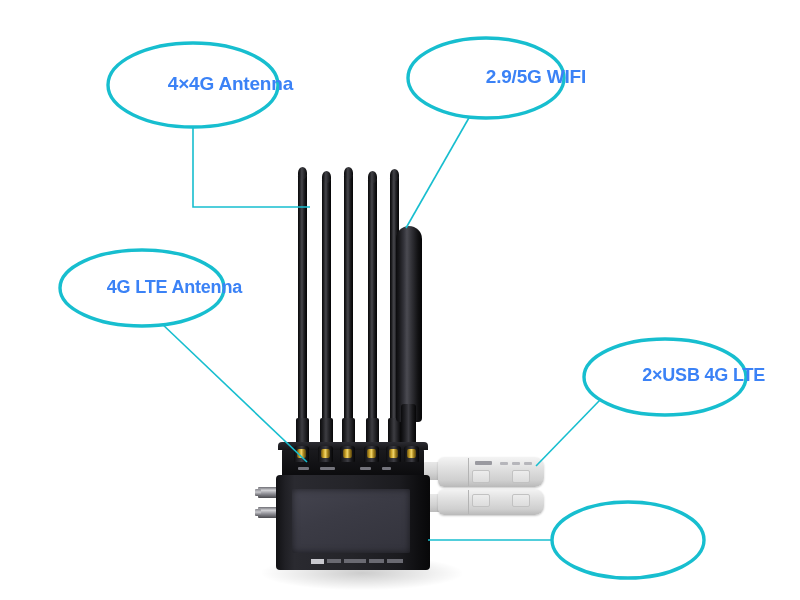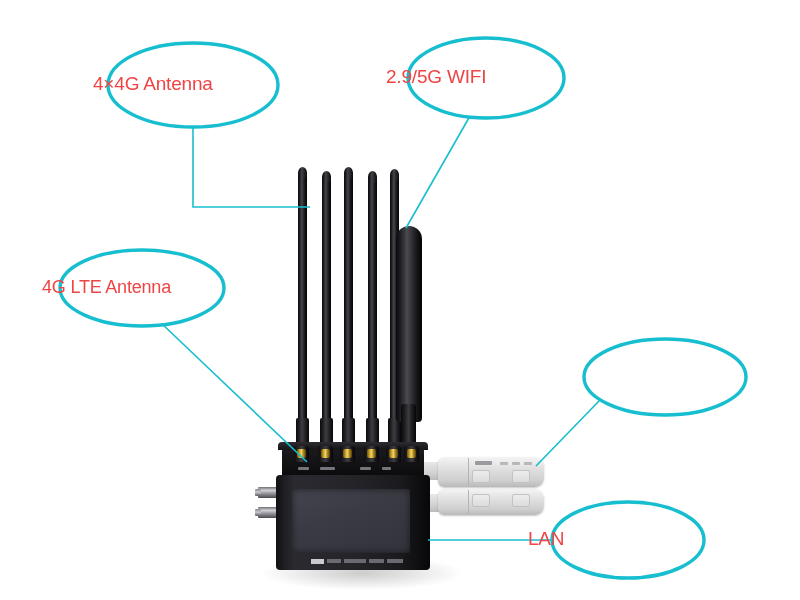--- a/index.html
+++ b/index.html
@@ -26,25 +26,25 @@
     width: 800px;
     height: 600px;
     z-index: 40;
     pointer-events: none;
   }
   #annotations .hit { pointer-events: all; }
 
   .callout-text {
     position: absolute;
     z-index: 50;
-    color: #ef4444;
+    color: #3b82f6;
     font-family: "Liberation Sans", sans-serif;
-    font-weight: normal;
+    font-weight: bold;
     white-space: nowrap;
-    text-align: left;
+    text-align: right;
     letter-spacing: -0.2px;
     user-select: none;
   }
 
   
   #product {
     position: absolute;
     left: 0; top: 0;
     width: 800px;
     height: 600px;
@@ -302,16 +302,16 @@
       <ellipse class="hit" cx="628" cy="540" rx="76" ry="38" fill="#ffffff" stroke="#17becf" stroke-width="3.4"></ellipse>
     </g>
   </svg>
 
   <div class="callout-text" style="left:93px; top:73px; width:200px; font-size:19px;">4×4G Antenna</div>
 
   <div class="callout-text" style="left:386px; top:66px; width:200px; font-size:19px;">2.9/5G WIFI</div>
 
   <div class="callout-text" style="left:42px; top:277px; width:200px; font-size:18px;">4G LTE Antenna</div>
 
-
-  <div class="callout-text" style="left:528px; top:528px; width:200px; font-size:19px;">LAN</div>
+  <div class="callout-text" style="left:565px; top:365px; width:200px; font-size:18px;">2×USB 4G LTE</div>
+
 
 </div>
 
 </body></html>

